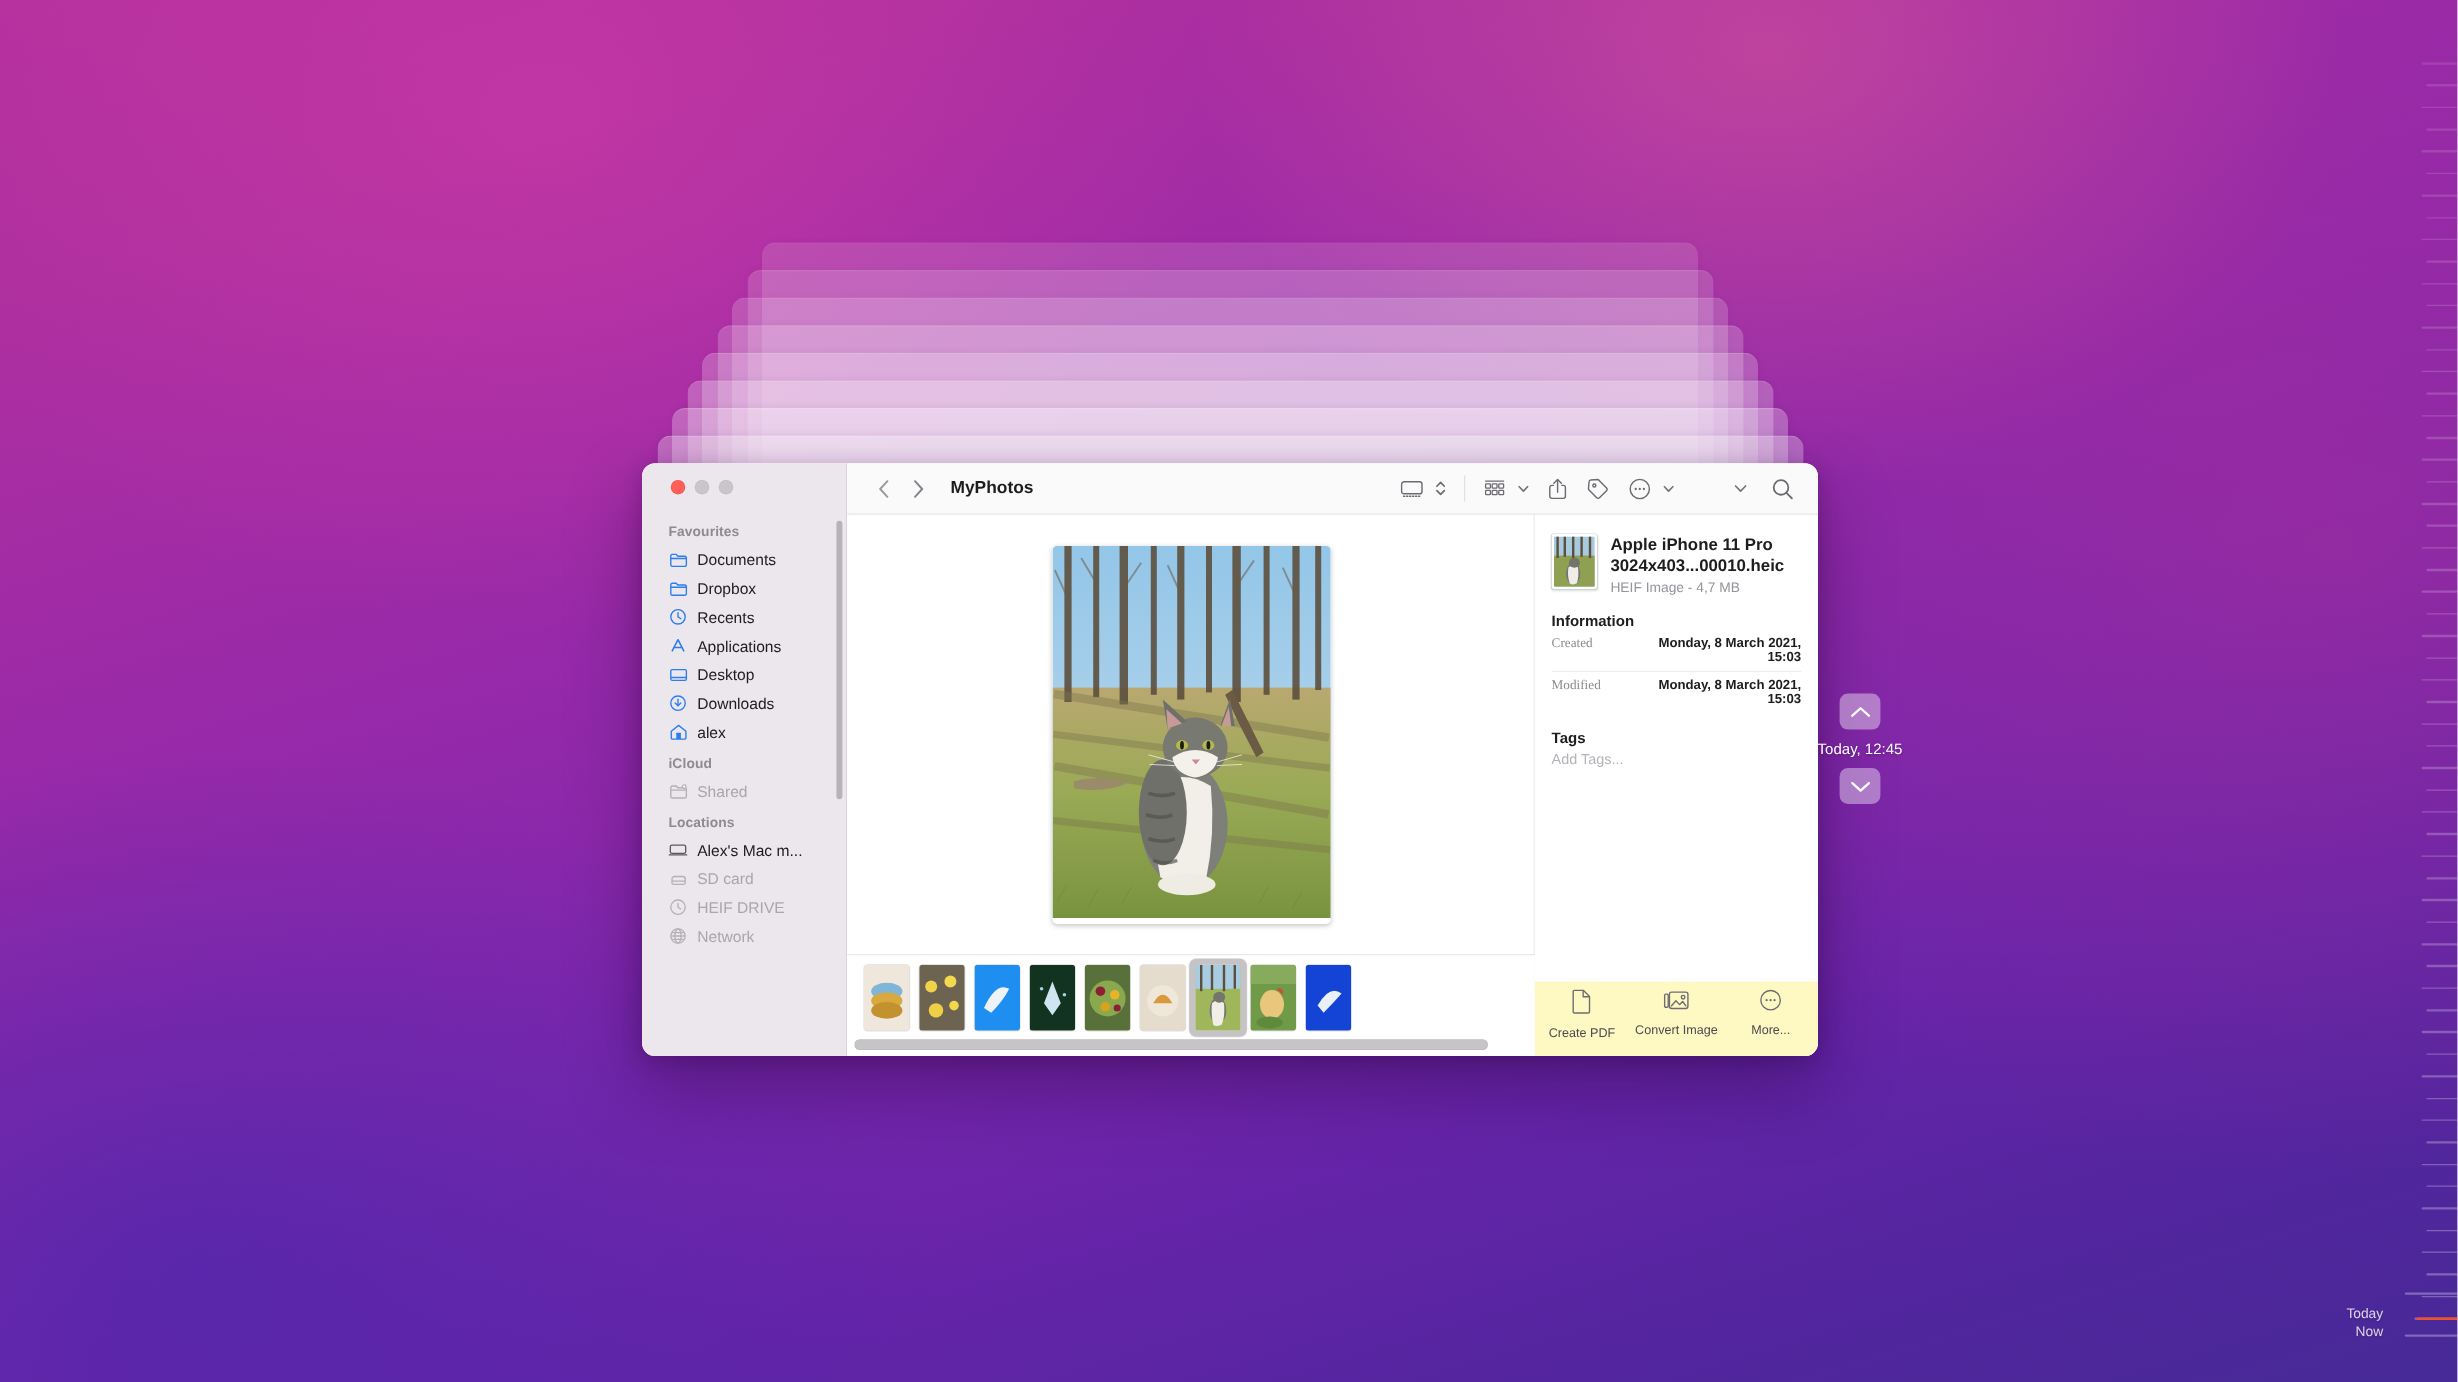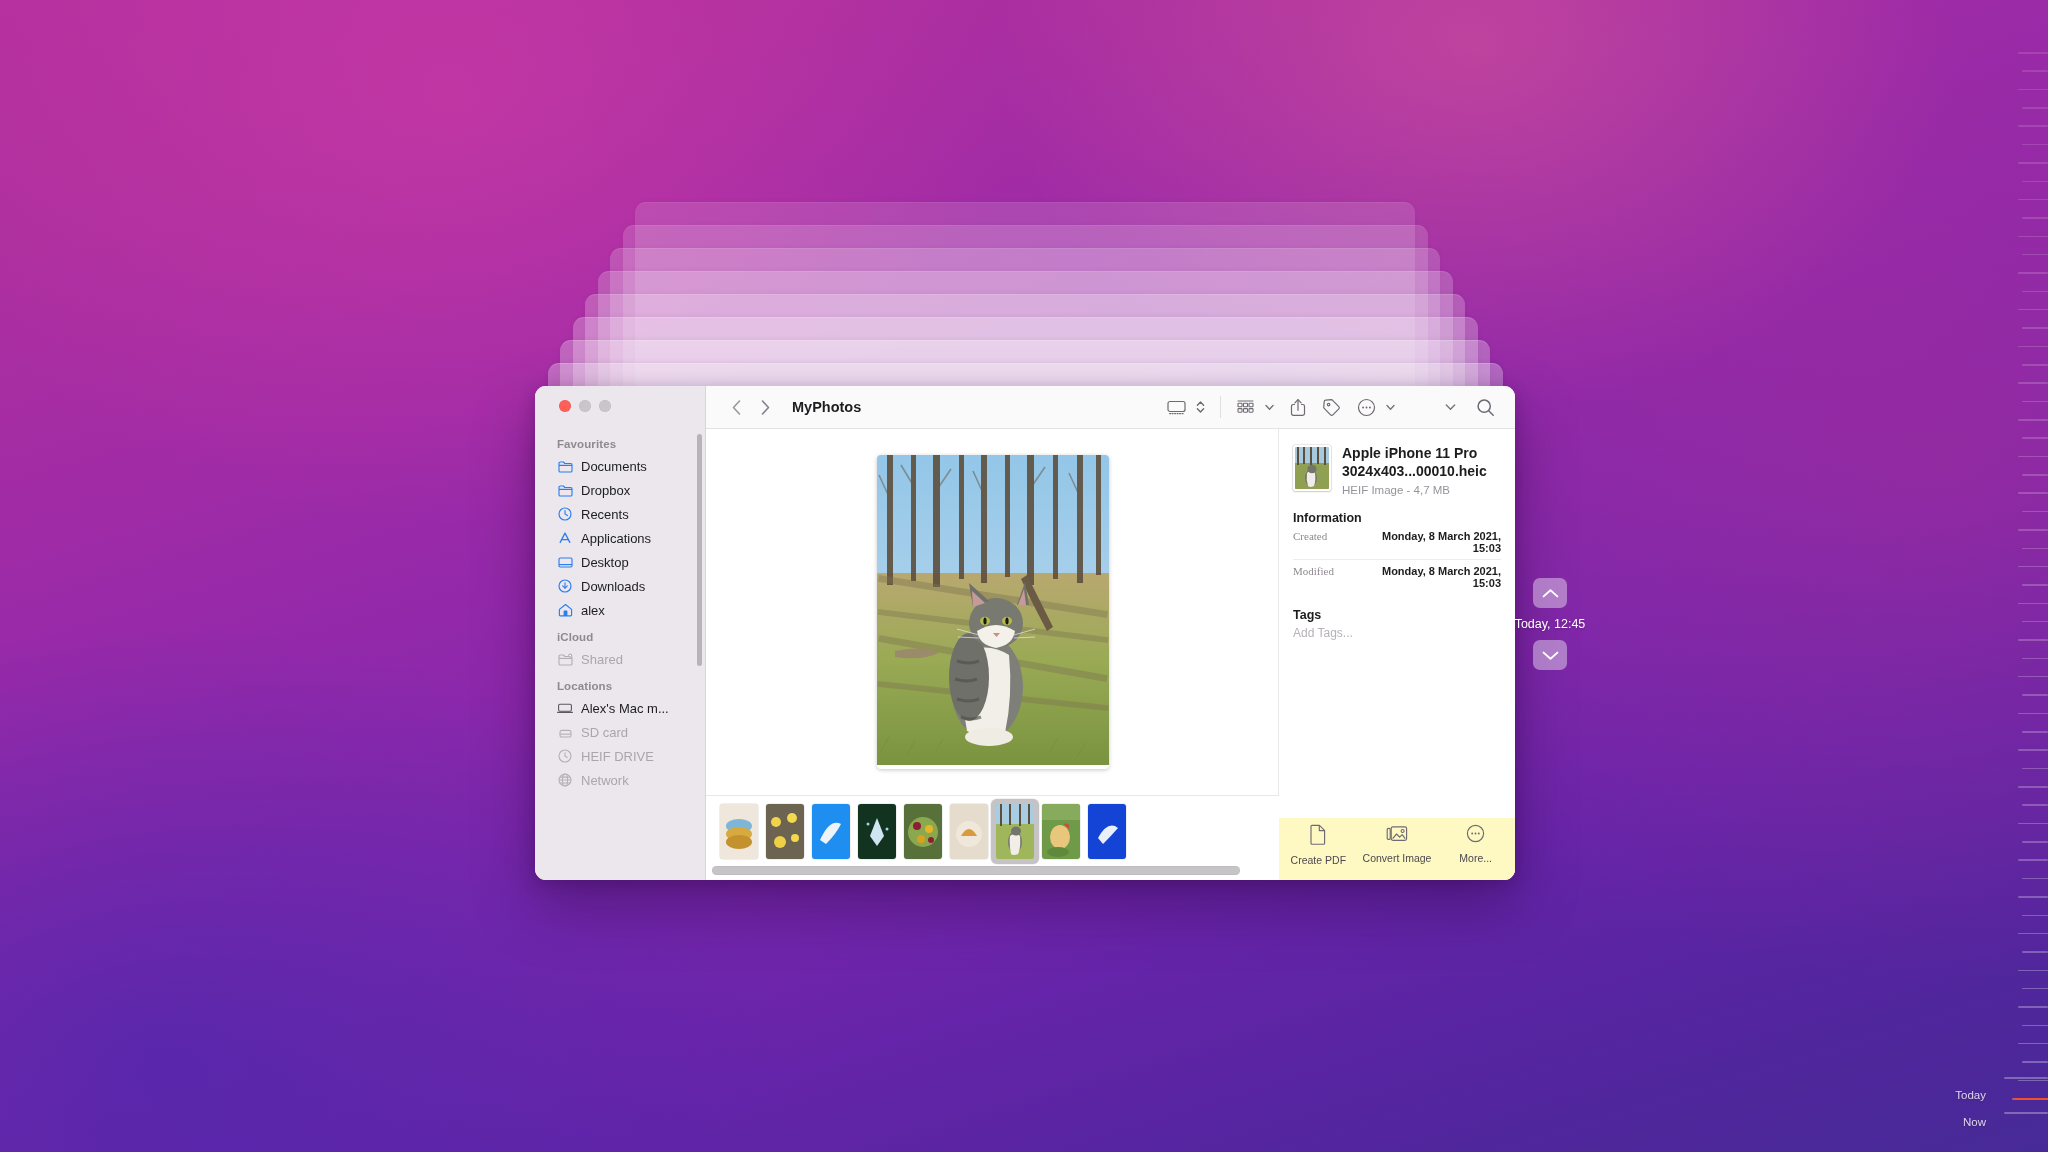--- a/index.html
+++ b/index.html
@@ -843,15 +843,15 @@
       <div class="tl-tick" style="top: 1006.2px; width: 30px; opacity: 0.7;"></div>
       <div class="tl-tick" style="top: 1024.6px; width: 26px; opacity: 0.71;"></div>
       <div class="tl-tick" style="top: 1042.9px; width: 30px; opacity: 0.72;"></div>
       <div class="tl-tick" style="top: 1061.3px; width: 26px; opacity: 0.73;"></div>
       <div class="tl-tick" style="top: 1079.6px; width: 30px; opacity: 0.73;"></div>
       <div class="tl-tick" style="top: 1098px; width: 36px; opacity: 0.74;"></div>
       <div class="tl-tick" style="top: 1077px; width: 44px; opacity: 0.75;"></div>
       <div class="tl-label" style="top: 1069px; margin-top: 20px;">Today</div>
       <div class="tl-tick now" style="top: 1098px; width: 34px;"></div>
       <div class="tl-tick" style="top: 1112px; width: 44px; opacity: 0.75;"></div>
-      <div class="tl-label" style="top: 1104px; margin-top: 12px;">Now</div>
+      <div class="tl-label" style="top: 1104px;">Now</div>
     </div>
 </div>
 
 </body></html>

